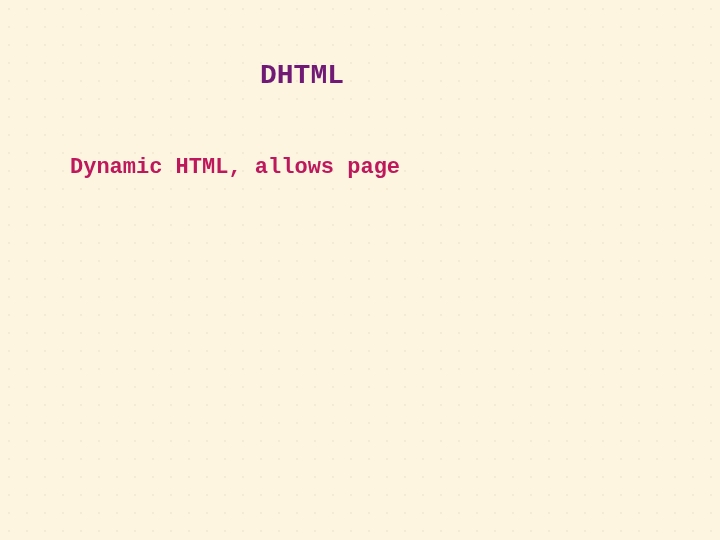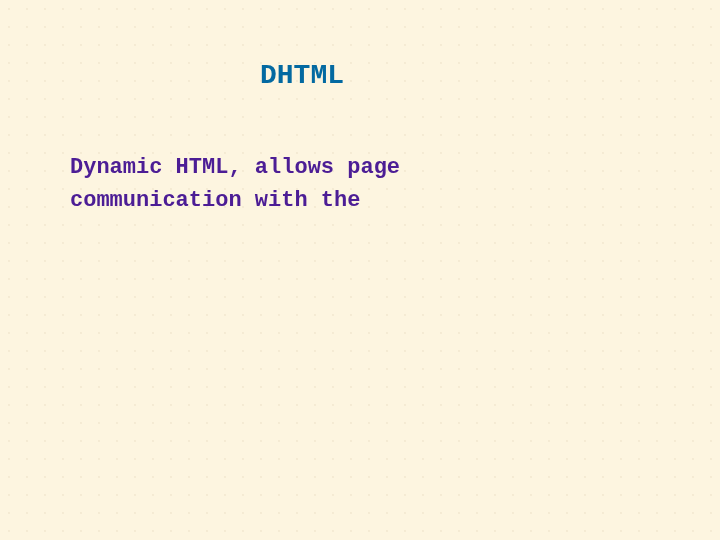--- a/index.html
+++ b/index.html
@@ -17,38 +17,37 @@
       display: flex;
       flex-direction: column;
       align-items: flex-start;
       justify-content: flex-start;
       padding: 60px 60px 60px 60px;
       font-family: 'Courier New', Courier, monospace;
       overflow: hidden;
     }
 
     .title {
-      color: #0369a1;
+      color: #701a75;
       font-size: 28px;
       font-weight: bold;
       font-family: 'Courier New', Courier, monospace;
       margin-bottom: 60px;
       margin-left: 200px;
     }
 
     .body-text {
-      color: #4c1d95;
+      color: #be185d;
       font-size: 22px;
       font-family: 'Courier New', Courier, monospace;
       line-height: 1.5;
       font-weight: bold;
       margin-left: 10px;
     }
   </style>
 </head>
 <body>
 
 <h1 class="title">DHTML</h1>
 
 <div class="body-text">
   <div>Dynamic HTML, allows page</div>
-  <div>communication with the</div>
 </div>
 
 </body></html>

